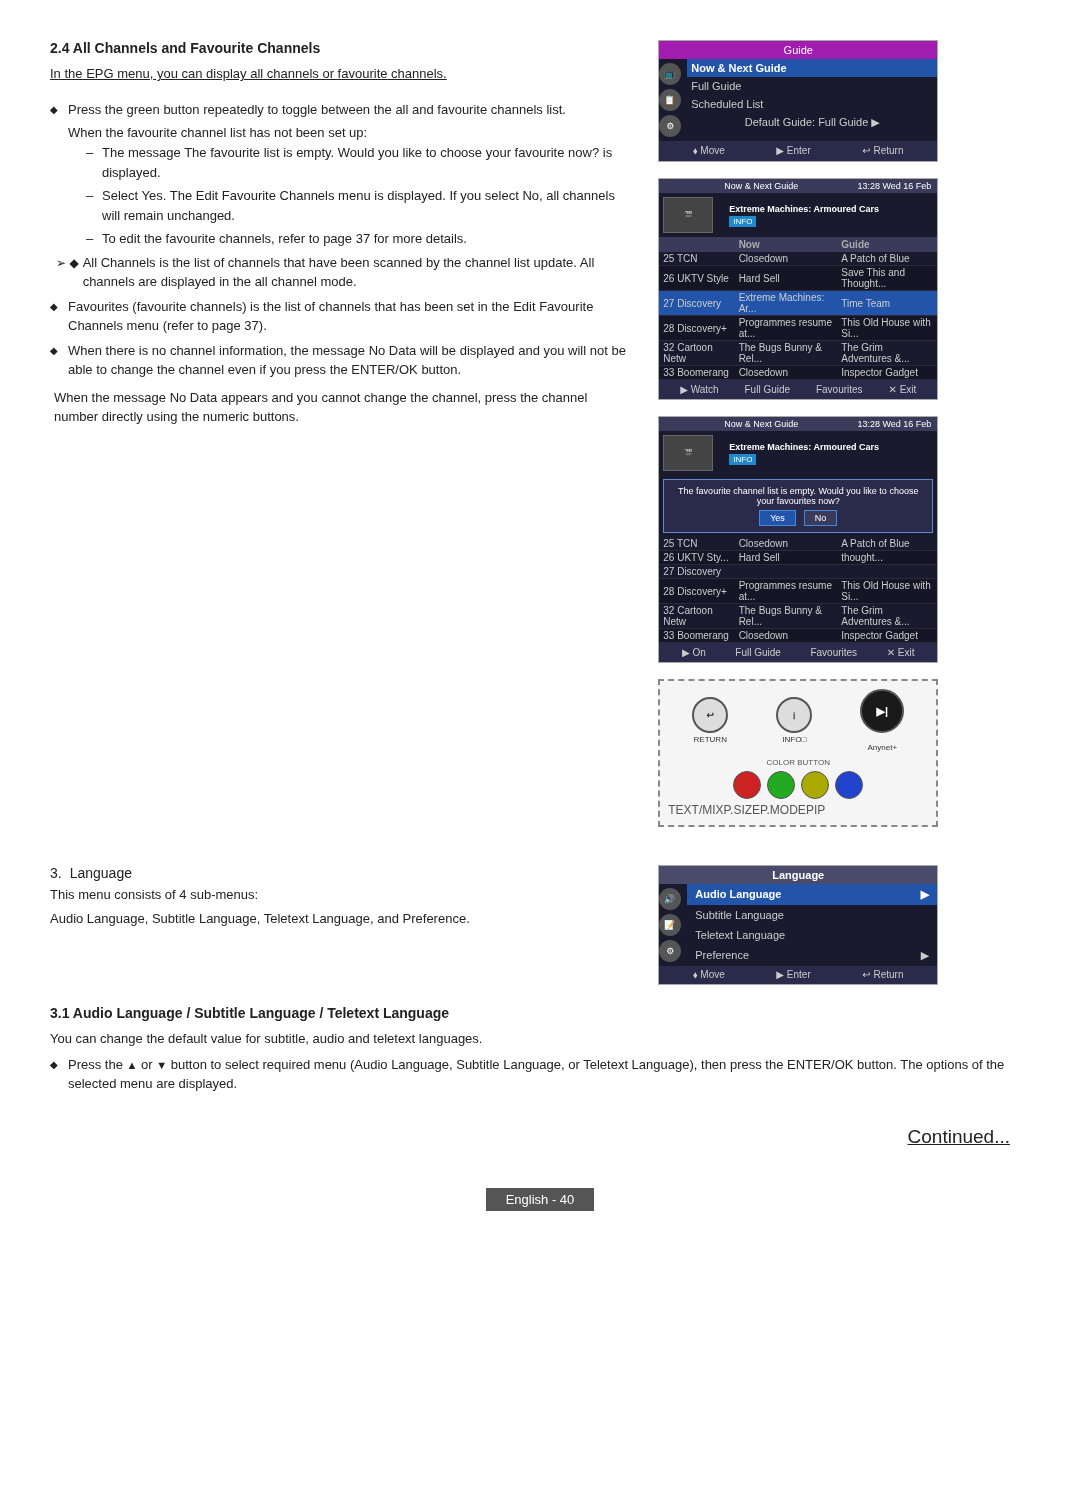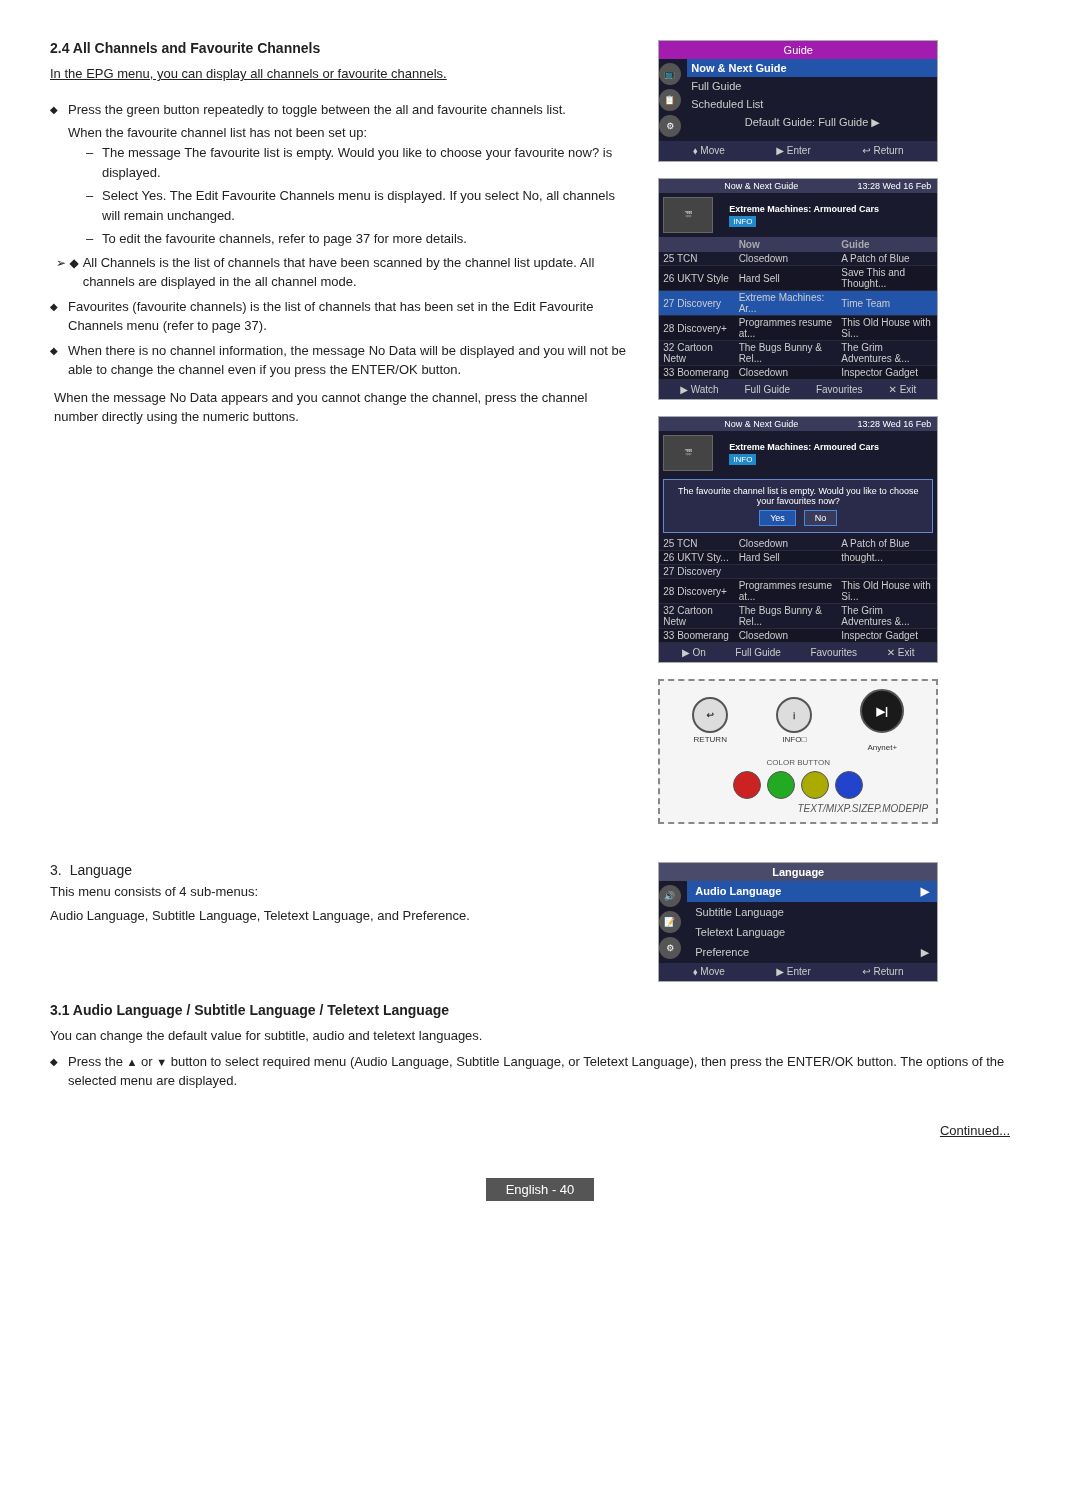--- a/index.html
+++ b/index.html
@@ -257,24 +257,23 @@
 
     .color-btn {
       width: 28px;
       height: 28px;
       border-radius: 50%;
       border: 1px solid #555;
     }
 
     .remote-labels {
       display: flex;
-      justify-content: flex-end;
-      font-size: 10px;
+      justify-content: flex-start;
+      font-size: 12px;
       color: #555;
-      font-style: italic;
     }
 
     .remote-section-label {
       text-align: center;
       font-size: 8px;
       color: #555;
       margin: 2px 0;
     }
 
     
@@ -335,21 +334,21 @@
 
     
     .section31 {
       margin-top: 10px;
       margin-bottom: 30px;
     }
 
     
     .continued {
       text-align: right;
-      font-size: 13px;
+      font-size: 19px;
       text-decoration: underline;
       margin-top: 32px;
       margin-bottom: 40px;
       padding-right: 20px;
     }
 
     
     .page-footer {
       text-align: center;
       margin-top: 20px;

